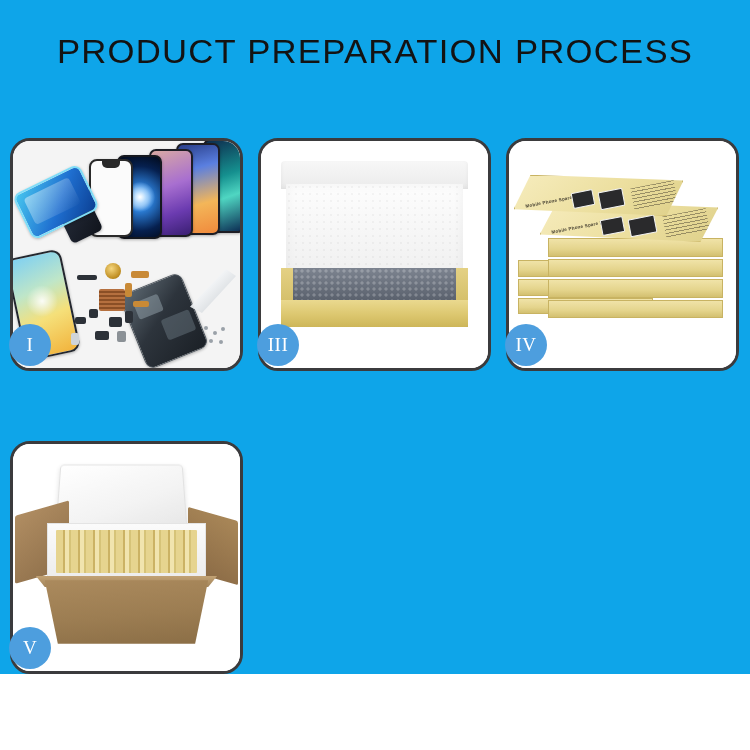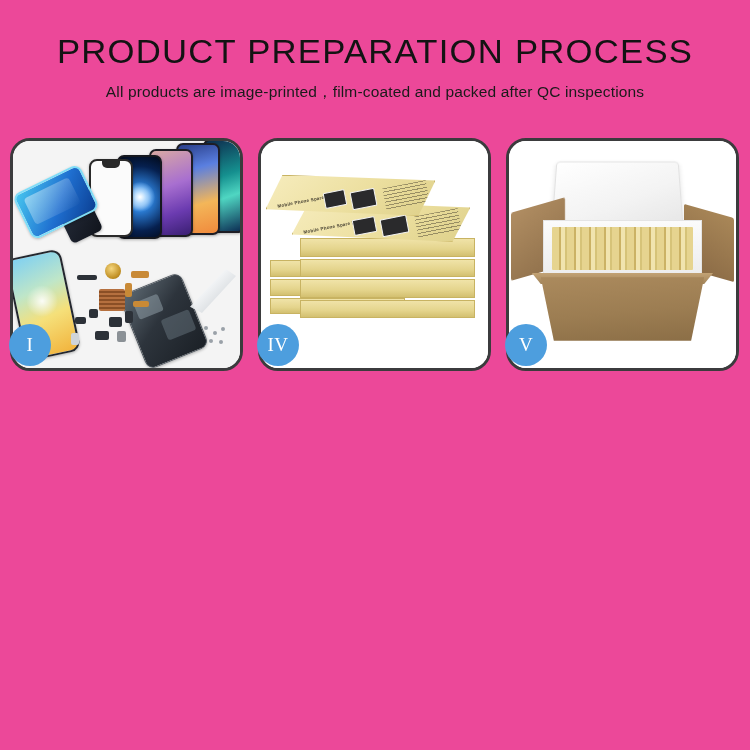--- a/index.html
+++ b/index.html
@@ -2,21 +2,21 @@
 <html><head>
 <meta charset="utf-8">
 <style>
   * { box-sizing: border-box; margin: 0; padding: 0; }
   html, body {
     width: 750px; height: 750px;
     background: #ffffff;
     font-family: "Liberation Sans", sans-serif;
     overflow: hidden;
   }
-  .page { position: relative; width: 750px; height: 750px; background: #ec4899; }
+  .page { position: relative; width: 750px; height: 674px; background: #0ea5e9; }
 
   
   .header { width: 750px; padding-top: 34px; text-align: center; }
   .title {
     font-size: 34px; font-weight: 400; letter-spacing: 1.2px;
     color: #131313; line-height: 1.05;
     font-family: "Liberation Sans", sans-serif;
     transform: scaleX(1.02); transform-origin: center;
   }
   .subtitle {
@@ -340,21 +340,20 @@
     position:absolute; background: rgba(130,104,68,.55); border-radius:1px;
   }
 </style>
 </head>
 <body>
 
 <div class="page">
 
   <div class="header">
     <div class="title">PRODUCT PREPARATION PROCESS</div>
-    <div class="subtitle">All products are image-printed，film-coated and packed after QC inspections</div>
   </div>
 
   <div class="grid">
 
     <div class="panel">
       <div class="panel-clip p1">
         <div class="phone-fan">
           <div class="ph ph-teal"></div>
           <div class="ph ph-violet"></div>
           <div class="ph ph-purple"></div>
@@ -384,20 +383,31 @@
             <i style="left:9px;top:5px;"></i>
           <i style="left:17px;top:1px;"></i>
             <i style="left:5px;top:13px;"></i>
           <i style="left:15px;top:14px;"></i>
         </div>
       </div>
       <div class="badge">I</div>
     </div>
 
 
+    <div class="panel">
+      <div class="panel-clip p3">
+        <div class="lid-back"></div>
+        <div class="foam-sheet"></div>
+        <div class="dark-fill"></div>
+        <div class="tray-left"></div>
+        <div class="tray-right"></div>
+        <div class="tray-front"></div>
+      </div>
+      <div class="badge">III</div>
+    </div>
 
     <div class="panel">
       <div class="panel-clip p4">
         <div class="stack">
 
           <div class="bx" style="left:2%;top:52%;width:62%;height:9%;"></div>
           <div class="bx" style="left:2%;top:62%;width:62%;height:9%;"></div>
           <div class="bx" style="left:2%;top:72%;width:62%;height:9%;"></div>
           <div class="bx" style="left:16%;top:40%;width:80%;height:10%;"></div>
           <div class="bx" style="left:16%;top:51%;width:80%;height:10%;"></div>

